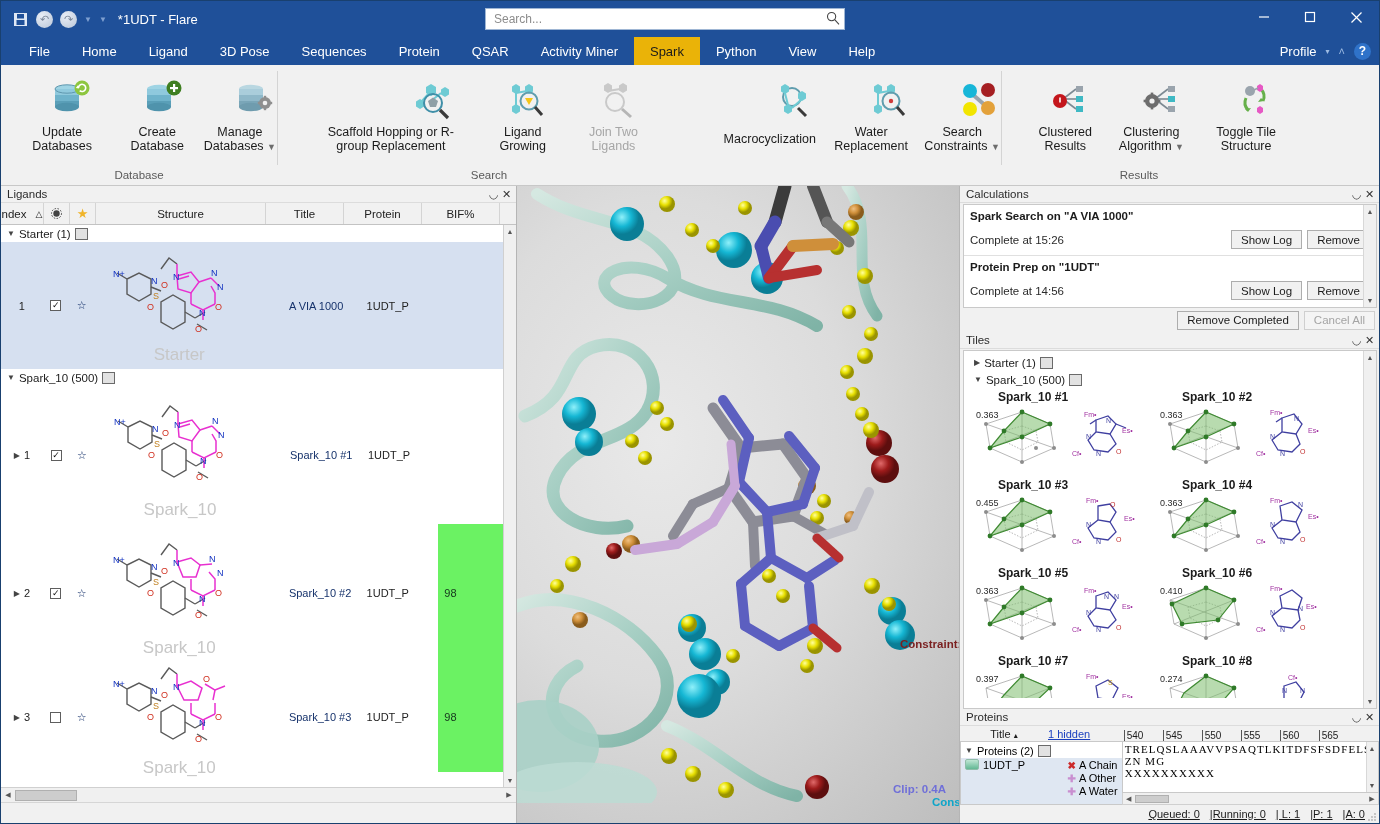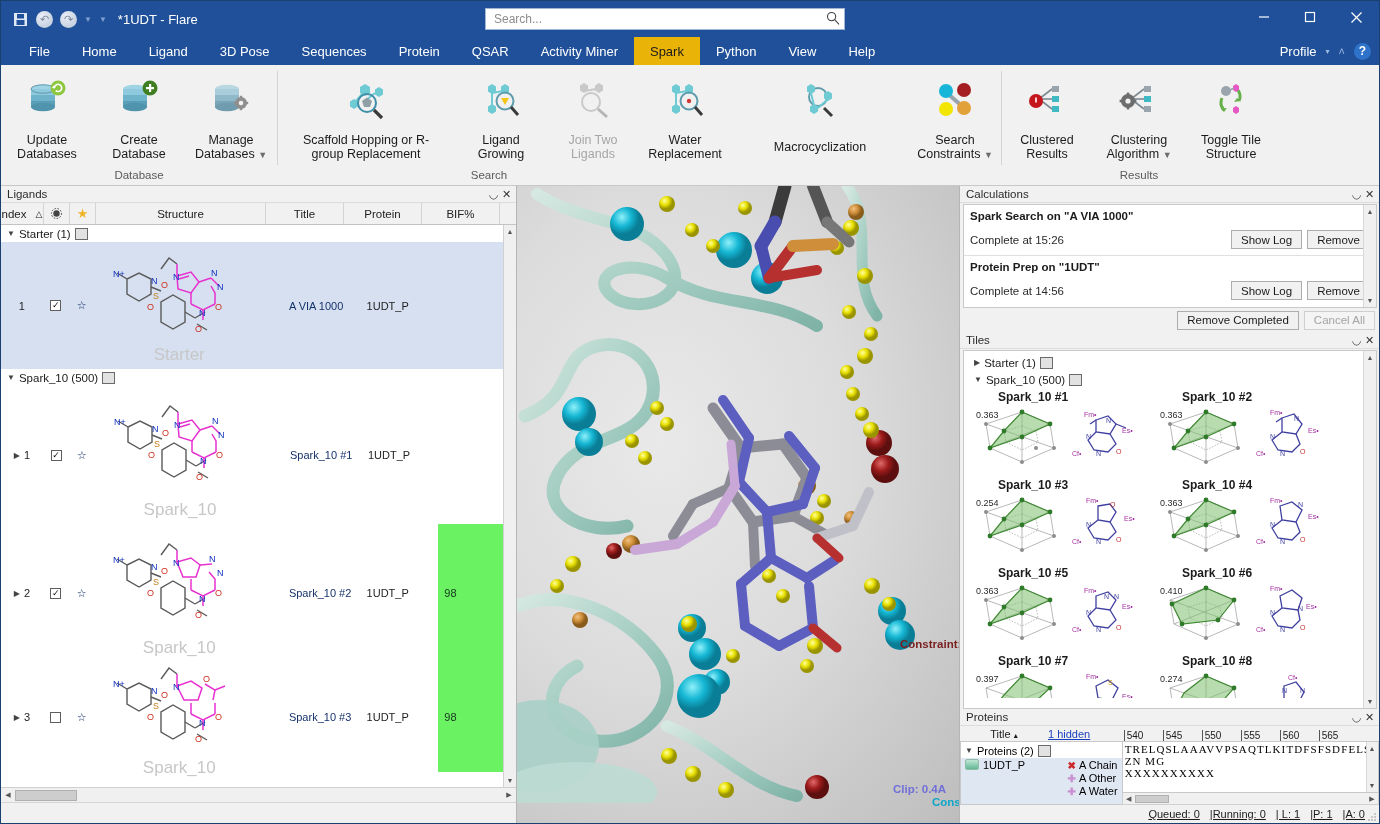--- a/index.html
+++ b/index.html
@@ -86,22 +86,22 @@
   }
   .rgroup + .rgroup::before {
     content:''; position:absolute; left:0; top:6px; bottom:20px;
     width:1px; background:#d4d4d4;
   }
   .rgitems { display: flex; align-items: flex-start; height: 98px; }
   .rglabel {
     text-align: center; font-size: 11.5px; color: #5a5a5a; padding-bottom: 2px;
   }
   .rbtn {
-    width: 92px; display: flex; flex-direction: column; align-items: center;
-    padding-top: 6px; text-align: center; gap: 8px;
+    width: 92px; display: flex; flex-direction: column; align-items: flex-end;
+    padding-top: 6px; text-align: center;
   }
   .rbtn .ic { height: 50px; display: flex; align-items: center; justify-content: center; }
   .rbtn .lbl {
     font-size: 12.5px; line-height: 14px; color: #1b1b1b; padding: 0 1px;
   }
   .rbtn.disabled .lbl { color: #a6a6a6; }
   .rbtn.wide { width: 178px; }
   .rbtn .lbl .dd { color: #6d6d6d; font-size: 9px; }
 
   
@@ -426,49 +426,49 @@
               <line x1="13" y1="12" x2="25" y2="10" stroke="#c9c9c9" stroke-width="2"></line>
               <polygon points="13,4 17,6.5 17,11.5 13,14 9,11.5 9,6.5" fill="#c9c9c9"></polygon>
               <polygon points="28,4 32,6.5 32,11.5 28,14 24,11.5 24,6.5" fill="#c9c9c9"></polygon>
               <circle cx="20" cy="23" r="9" fill="none" stroke="#c9c9c9" stroke-width="2"></circle>
               <line x1="27" y1="30" x2="36" y2="38" stroke="#b5b5b5" stroke-width="3"></line>
             </svg>
           </div>
           <div class="lbl"><span>Join Two</span><br><span>Ligands</span></div>
         </div>
 
+        <div class="rbtn wide">
+          <div class="ic">
+            <svg width="46" height="42" viewBox="0 0 46 42">
+              <circle cx="21" cy="18" r="9" fill="none" stroke="#5f9dae" stroke-width="2"></circle>
+              <polygon points="14,5 18,7.5 18,12.5 14,15 10,12.5 10,7.5" fill="#6ecbd4"></polygon>
+              <polygon points="31,12 35,14.5 35,19.5 31,22 27,19.5 27,14.5" fill="#6ecbd4"></polygon>
+              <polygon points="17,25 21,27.5 21,32.5 17,35 13,32.5 13,27.5" fill="#6ecbd4"></polygon>
+              <line x1="14" y1="14" x2="17" y2="26" stroke="#6ecbd4" stroke-width="2"></line>
+              <line x1="21" y1="29" x2="31" y2="20" stroke="#6ecbd4" stroke-width="2"></line>
+              <line x1="27" y1="29" x2="35" y2="37" stroke="#3a3a3a" stroke-width="3"></line>
+            </svg>
+          </div>
+          <div class="lbl" style="padding-top:7px"><span>Macrocyclization</span></div>
+        </div>
+
         <div class="rbtn">
           <div class="ic">
             <svg width="44" height="42" viewBox="0 0 44 42">
               <line x1="13" y1="14" x2="13" y2="26" stroke="#6ecbd4" stroke-width="2"></line>
               <line x1="13" y1="14" x2="24" y2="12" stroke="#6ecbd4" stroke-width="2"></line>
               <polygon points="13,5 17,7.5 17,12.5 13,15 9,12.5 9,7.5" fill="#6ecbd4"></polygon>
               <polygon points="13,25 17,27.5 17,32.5 13,35 9,32.5 9,27.5" fill="#6ecbd4"></polygon>
               <polygon points="26,5 30,7.5 30,12.5 26,15 22,12.5 22,7.5" fill="#6ecbd4"></polygon>
               <circle cx="26" cy="22" r="8.5" fill="none" stroke="#5f9dae" stroke-width="2"></circle>
               <circle cx="26" cy="22" r="2.2" fill="#cf3a3a"></circle>
               <line x1="32" y1="28" x2="39" y2="36" stroke="#3a3a3a" stroke-width="3"></line>
             </svg>
           </div>
           <div class="lbl"><span>Water</span><br><span>Replacement</span></div>
-        </div>
-
-        <div class="rbtn wide">
-          <div class="ic">
-            <svg width="46" height="42" viewBox="0 0 46 42">
-              <circle cx="21" cy="18" r="9" fill="none" stroke="#5f9dae" stroke-width="2"></circle>
-              <polygon points="14,5 18,7.5 18,12.5 14,15 10,12.5 10,7.5" fill="#6ecbd4"></polygon>
-              <polygon points="31,12 35,14.5 35,19.5 31,22 27,19.5 27,14.5" fill="#6ecbd4"></polygon>
-              <polygon points="17,25 21,27.5 21,32.5 17,35 13,32.5 13,27.5" fill="#6ecbd4"></polygon>
-              <line x1="14" y1="14" x2="17" y2="26" stroke="#6ecbd4" stroke-width="2"></line>
-              <line x1="21" y1="29" x2="31" y2="20" stroke="#6ecbd4" stroke-width="2"></line>
-              <line x1="27" y1="29" x2="35" y2="37" stroke="#3a3a3a" stroke-width="3"></line>
-            </svg>
-          </div>
-          <div class="lbl" style="padding-top:7px"><span>Macrocyclization</span></div>
         </div>
 
         <div class="rbtn">
           <div class="ic">
             <svg width="44" height="42" viewBox="0 0 44 42">
               <line x1="14" y1="14" x2="30" y2="28" stroke="#9aa4ad" stroke-width="4"></line>
               <circle cx="13" cy="12" r="7" fill="#17b6d8"></circle>
               <circle cx="31" cy="11" r="7" fill="#a51f22"></circle>
               <circle cx="13" cy="30" r="7" fill="#f2e500"></circle>
               <circle cx="31" cy="29" r="7" fill="#e3a13a"></circle>
@@ -1129,21 +1129,21 @@
                       <circle cx="48" cy="33" r="2.4"></circle>
                       <circle cx="16" cy="44" r="2.4"></circle>
                       <circle cx="30" cy="27" r="2.4"></circle>
                     </g>
                   <g fill="#8d8d8d">
                       <circle cx="80" cy="44" r="2"></circle>
                       <circle cx="12" cy="20" r="2"></circle>
                       <circle cx="48" cy="58" r="2"></circle>
                     </g>
                 </svg>
-                <span class="score" style="left:2px;top:6px">0.254</span>
+                <span class="score" style="left:2px;top:6px">0.455</span>
                 <svg width="74" height="64" viewBox="0 0 74 64">
                   <g stroke="#3f3fa0" stroke-width="1.3" fill="none">
                     <path d="M28 14 L40 12 L46 20 L40 30 L28 28 Z"></path>
                       <path d="M28 28 L18 36 L24 46 L38 48 L46 40 L40 30"></path>
                   </g>
                   <text x="16" y="11" font-size="7" fill="#a030a0">Fm•</text>
                   <text x="54" y="29" font-size="7" fill="#a030a0">Es•</text>
                   <text x="2" y="52" font-size="7" fill="#a030a0">Cf•</text>
                   <text x="40" y="15" font-size="7" fill="#c03030">O</text>
                   <text x="16" y="35" font-size="7" fill="#3f3fa0">N</text>

